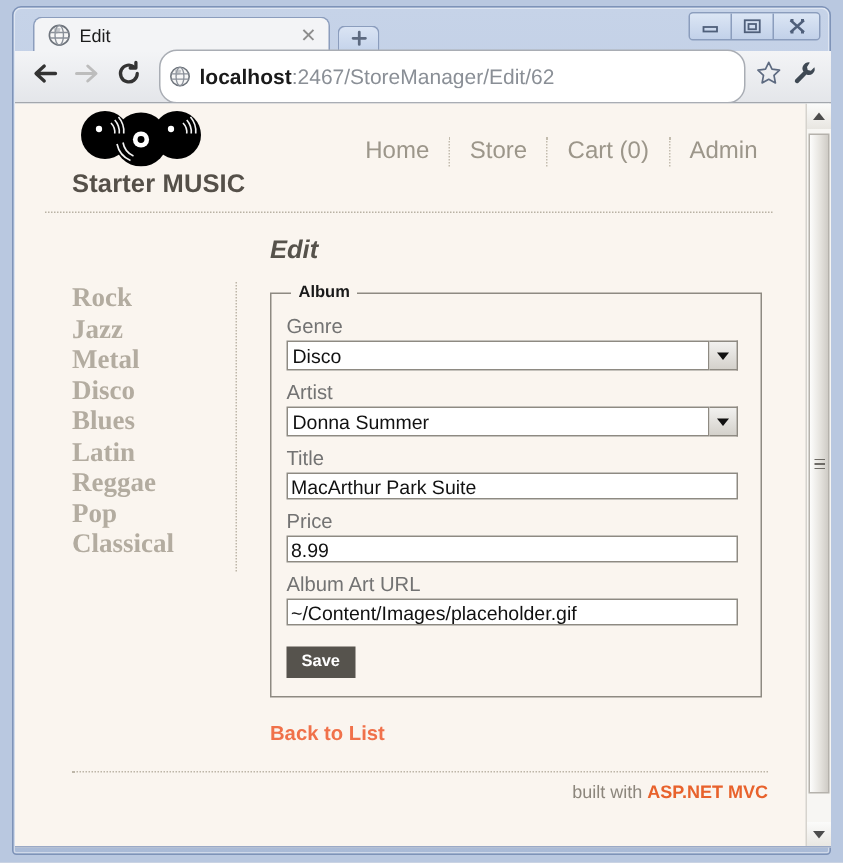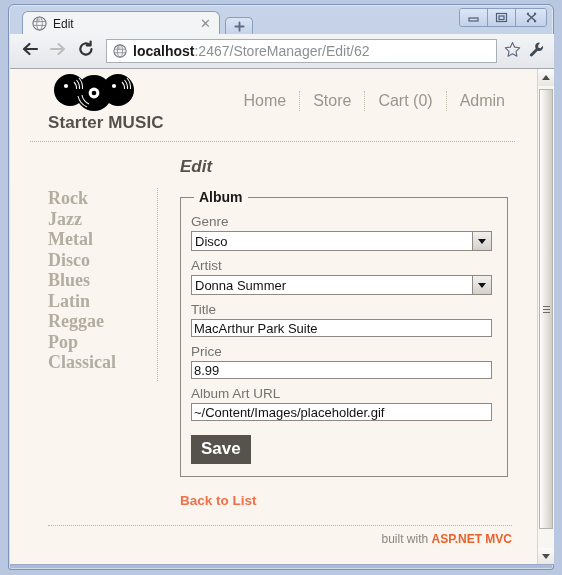--- a/index.html
+++ b/index.html
@@ -94,25 +94,25 @@
     box-sizing: border-box;
   }
   .nav-btn {
     width: 28px; height: 28px;
     display: flex; align-items: center; justify-content: center;
     flex: 0 0 auto;
   }
   #back-button { margin-left: 6px; }
   #omnibox {
     flex: 1 1 auto;
-    height: 24px;
+    height: 36px;
     margin: 0 4px 0 6px;
     background: #fff;
     border: 1px solid #a9adb4;
-    border-radius: 0;
+    border-radius: 12px;
     display: flex; align-items: center;
     box-sizing: border-box;
     padding: 0 4px 0 6px;
   }
   .omnibox-favicon { width: 14px; height: 14px; flex: 0 0 auto; }
   .url-text {
     font-size: 14px;
     margin-left: 6px;
     color: #8a8f96;
     white-space: nowrap;
@@ -228,21 +228,21 @@
 
   
   #album-fieldset {
     border: 1px solid #8e8a82;
     margin: 0;
     padding: 2px 10px 12px 10px;
     box-sizing: border-box;
     width: 328px;
   }
   #album-fieldset legend {
-    font-size: 14px;
+    font-size: 11px;
     font-weight: bold;
     color: #1a1a1a;
     padding: 0 5px;
     margin-left: 3px;
   }
   .field-label {
     font-size: 13.5px;
     color: #737373;
     margin: 7px 0 2px 0;
   }
@@ -287,21 +287,21 @@
     width: 0; height: 0;
     border-left: 4px solid transparent;
     border-right: 4px solid transparent;
     border-top: 5px solid #111;
   }
   #save-button {
     margin-top: 14px;
     display: inline-block;
     background: #56534d;
     color: #ffffff;
-    font-size: 17px;
+    font-size: 11px;
     font-weight: bold;
     padding: 4px 10px 5px 10px;
     border: none;
     font-family: "Liberation Sans", sans-serif;
   }
   #back-to-list {
     display: inline-block;
     margin-top: 16px;
     font-size: 13.5px;
     font-weight: bold;

